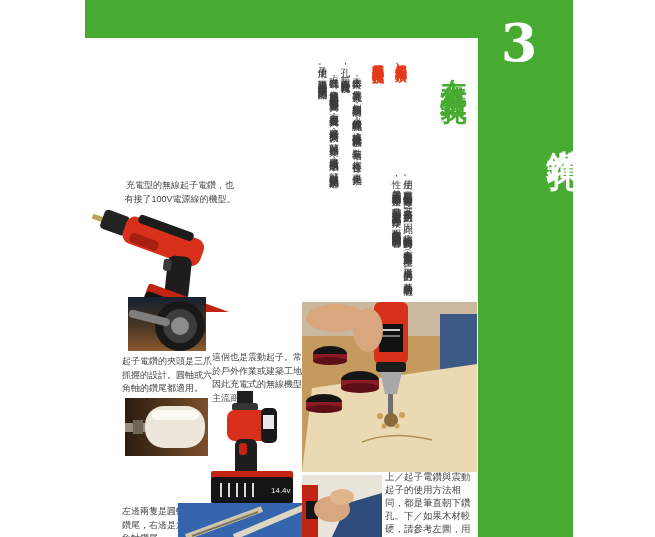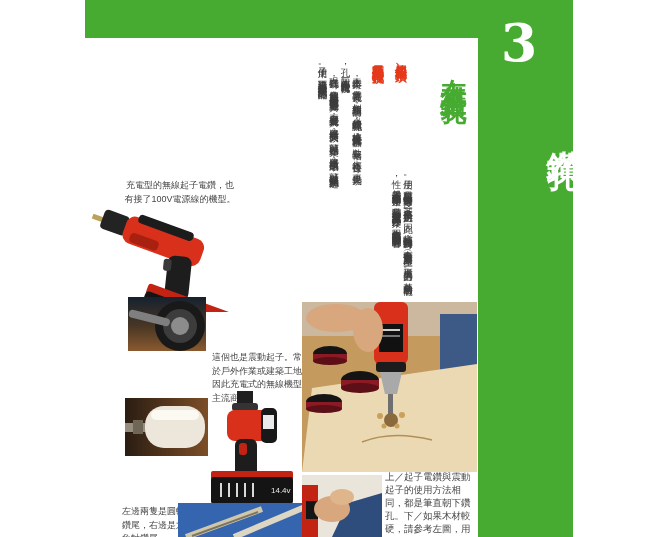--- a/index.html
+++ b/index.html
@@ -86,20 +86,21 @@
         <stop offset="1" stop-color="#8a5a30"></stop>
       </linearGradient>
     </defs>
     <rect width="78" height="54" fill="url(#gBg1)"></rect>
     <circle cx="52" cy="29" r="25" fill="#191919"></circle>
     <circle cx="52" cy="29" r="17" fill="#3c3c3c"></circle>
     <circle cx="52" cy="29" r="9" fill="#8c8c8c"></circle>
     <rect x="2" y="12" width="42" height="8" rx="4" transform="rotate(14 2 12)" fill="#7f7f7f"></rect>
   </svg>
 
+  <div class="abs caption cap-chuck">起子電鑽的夾頭是三爪抓握的設計。圓軸或六角軸的鑽尾都適用。</div>
 
   <div class="abs caption cap-impact">這個也是震動起子。常用於戶外作業或建築工地，因此充電式的無線機型是主流商品。</div>
 
   <svg class="abs photo" style="left:125px;top:398px;" width="83" height="58" viewBox="0 0 83 58">
     <defs>
       <linearGradient id="gBg2" x1="0" y1="0" x2="1" y2="0">
         <stop offset="0" stop-color="#2a1d12"></stop>
           <stop offset="1" stop-color="#7c4e28"></stop>
       </linearGradient>
     </defs>

